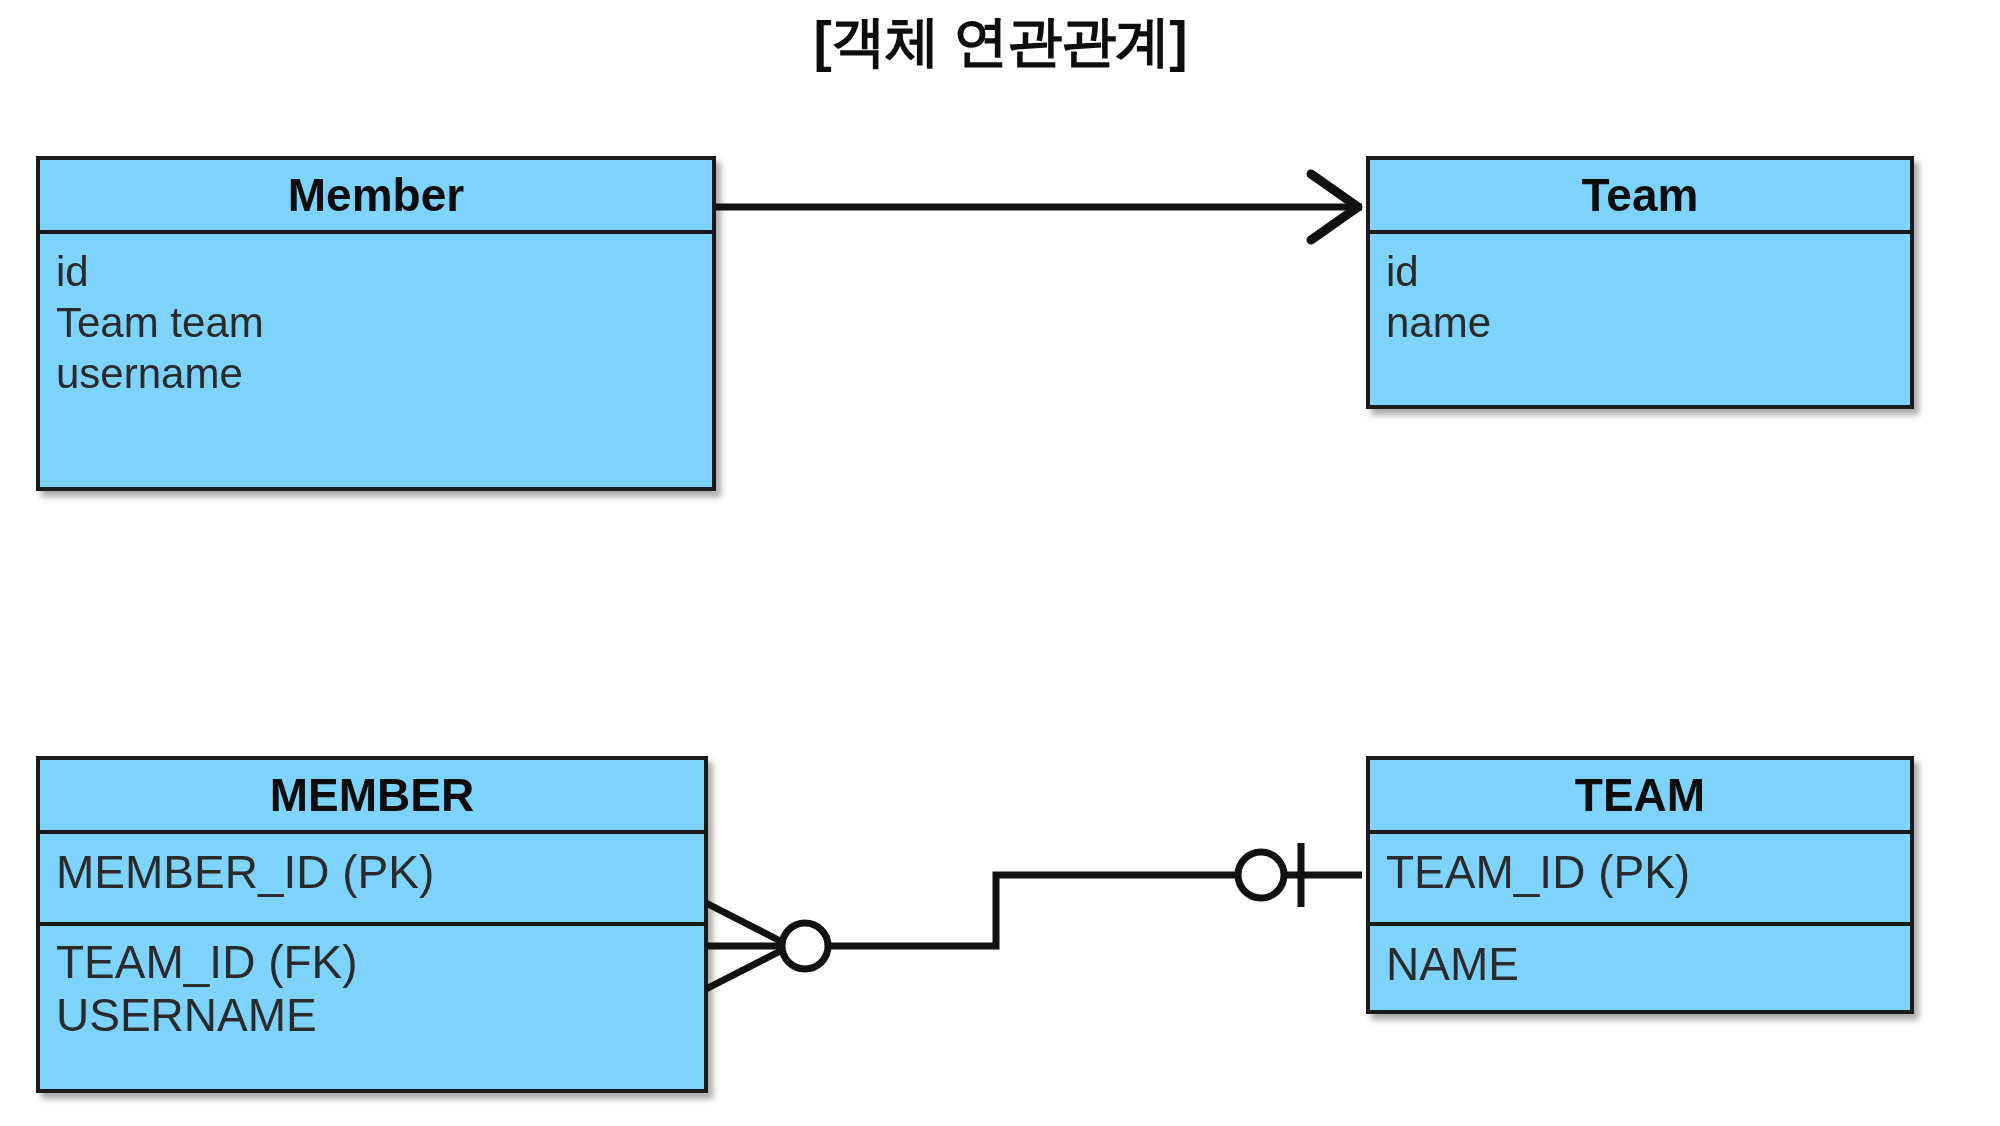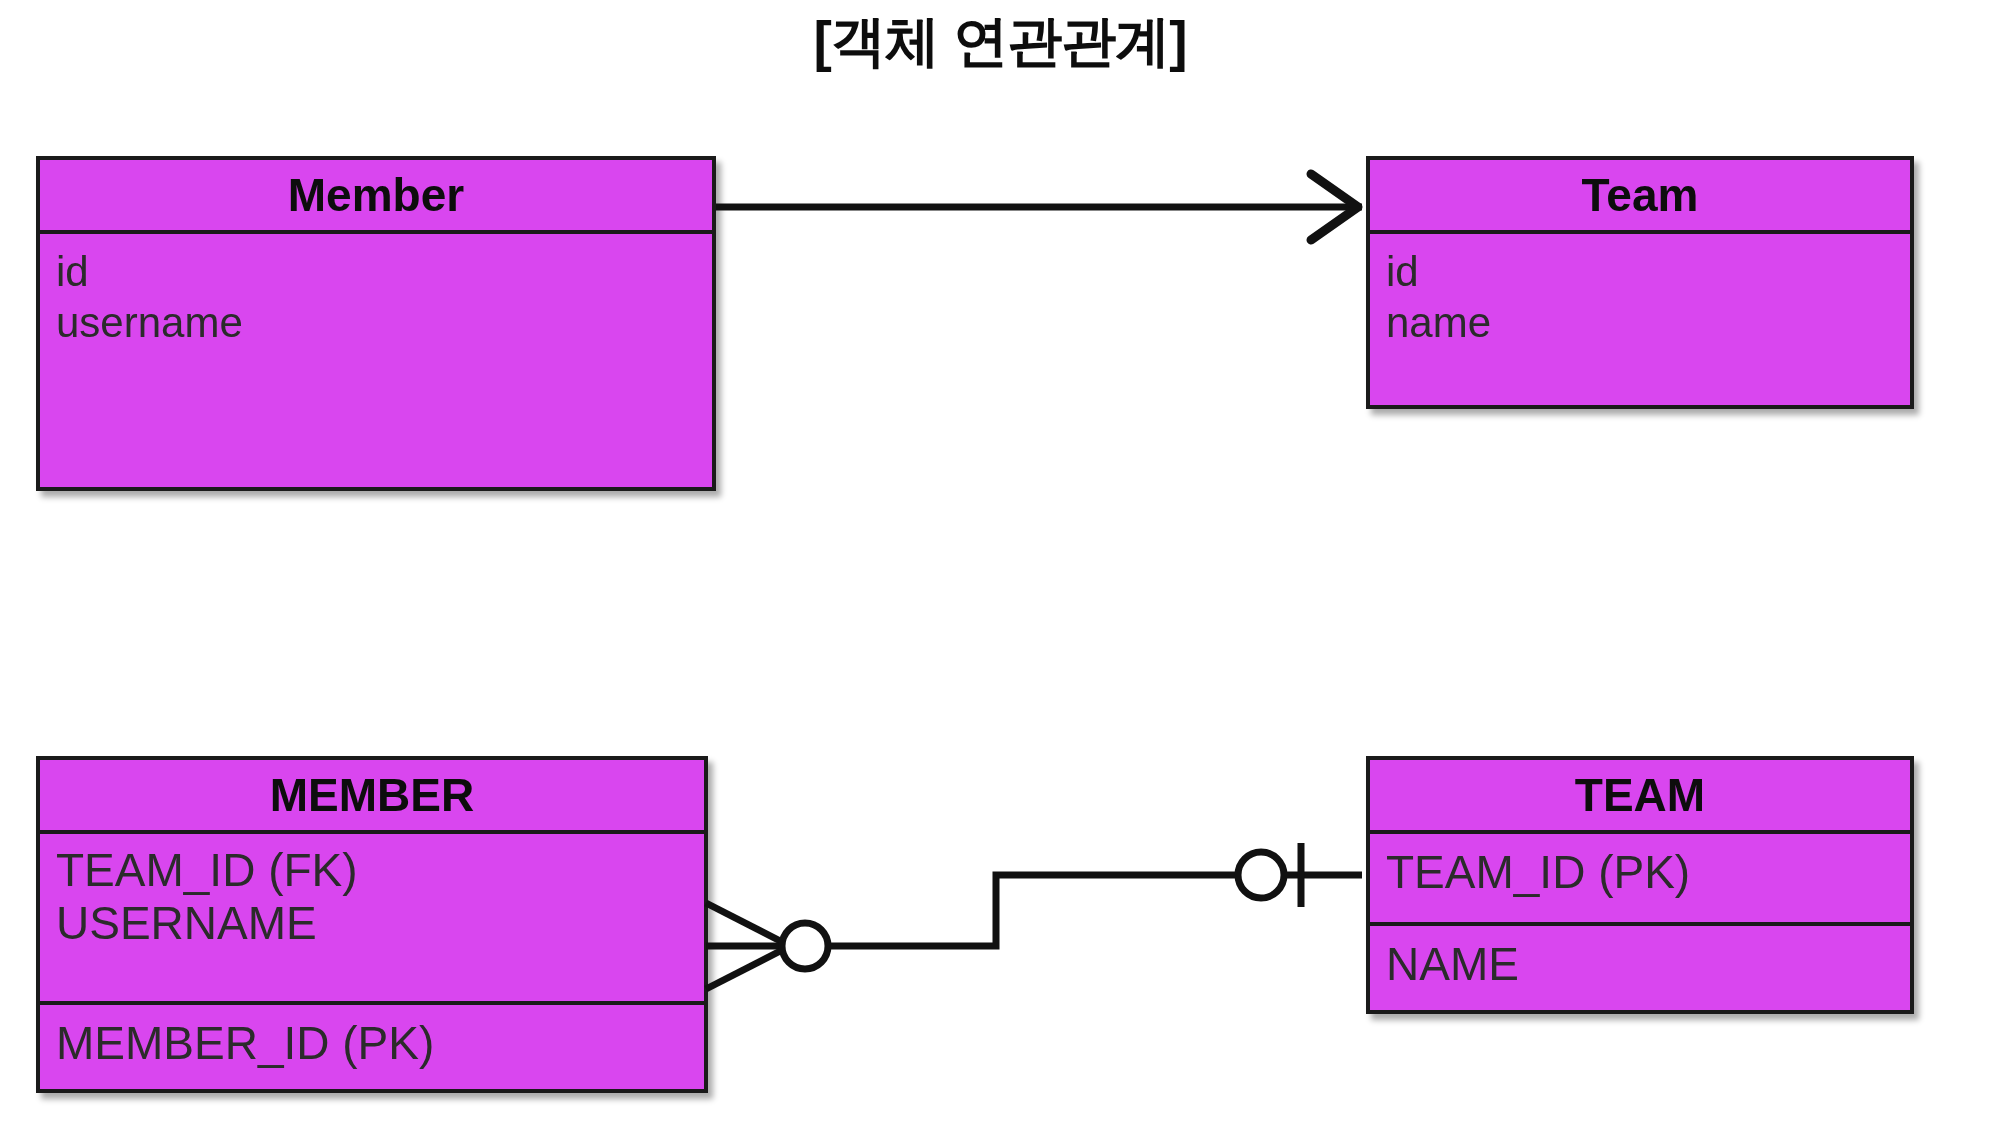--- a/index.html
+++ b/index.html
@@ -36,21 +36,21 @@
     color: #0d0d0d;
     white-space: nowrap;
   }
   #title-object  { top: 14px; }
   #title-table   { top: 614px; }
 
   
   .entity {
     position: absolute;
     box-sizing: border-box;
-    background: #d946ef;
+    background: #7dd3fc;
     border: 4px solid #1a1a1a;
     box-shadow: 5px 6px 6px rgba(0,0,0,0.33);
   }
   .entity .ent-header {
     box-sizing: border-box;
     text-align: center;
     font-weight: bold;
     color: #0d0d0d;
     border-bottom: 4px solid #1a1a1a;
     display: flex;
@@ -131,46 +131,47 @@
 <body>
 
 <div class="canvas">
 
   <div class="section-title" id="title-object">[객체 연관관계]</div>
 
   <div class="entity obj-box" id="entity-member-object">
     <div class="ent-header">Member</div>
     <div class="ent-section">
       <div class="attr">id</div>
+      <div class="attr">Team team</div>
       <div class="attr">username</div>
     </div>
   </div>
 
   <div class="entity obj-box" id="entity-team-object">
     <div class="ent-header">Team</div>
     <div class="ent-section">
       <div class="attr">id</div>
       <div class="attr">name</div>
     </div>
   </div>
 
   <svg class="conn-svg">
     <line x1="716" y1="207" x2="1362" y2="207" stroke-width="7"></line>
     <polyline points="1311,174 1358,207 1311,240" stroke-width="9" stroke-linecap="round" stroke-linejoin="round"></polyline>
   </svg>
 
 
   <div class="entity tbl-box" id="entity-member-table">
     <div class="ent-header">MEMBER</div>
+    <div class="ent-section sec-pk">
+      <div class="attr">MEMBER_ID (PK)</div>
+    </div>
     <div class="ent-section sec-rest">
       <div class="attr">TEAM_ID (FK)</div>
       <div class="attr">USERNAME</div>
-    </div>
-    <div class="ent-section sec-pk">
-      <div class="attr">MEMBER_ID (PK)</div>
     </div>
   </div>
 
   <div class="entity tbl-box" id="entity-team-table">
     <div class="ent-header">TEAM</div>
     <div class="ent-section sec-pk">
       <div class="attr">TEAM_ID (PK)</div>
     </div>
     <div class="ent-section sec-rest">
       <div class="attr">NAME</div>

